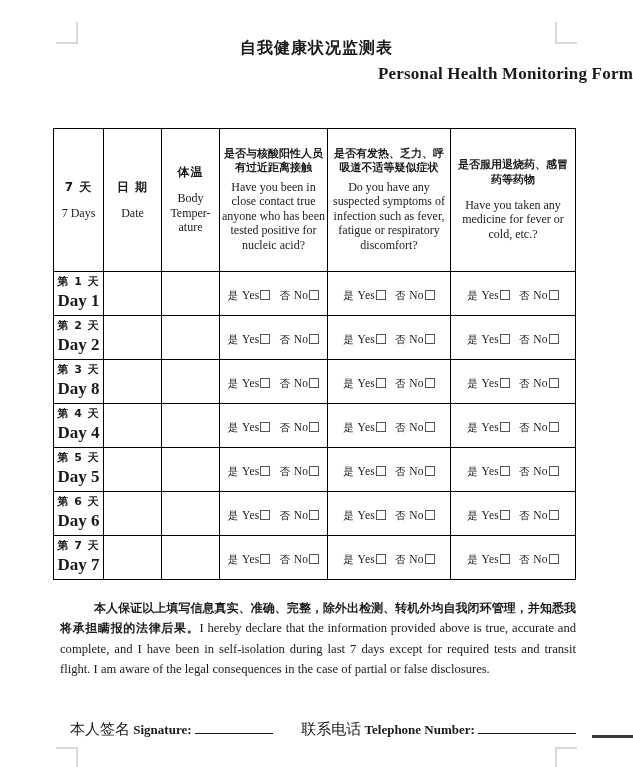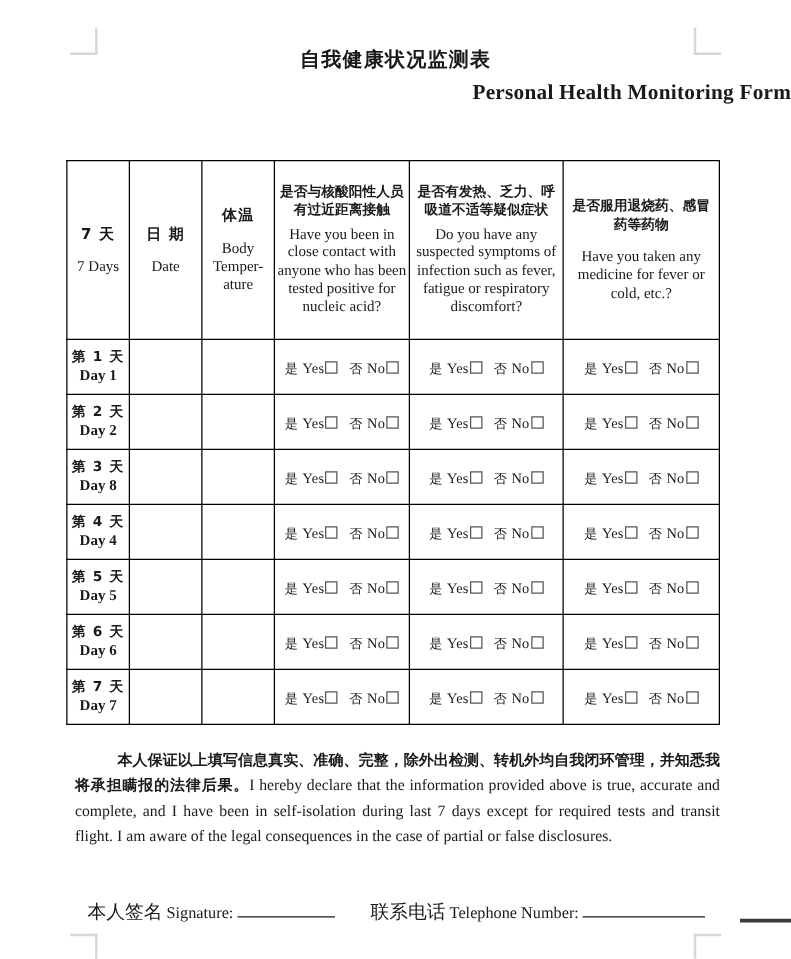--- a/index.html
+++ b/index.html
@@ -151,21 +151,21 @@
     line-height: 1.3;
   }
   .daycell .d-cn {
     font-family: "DejaVu Sans", "Liberation Sans", sans-serif;
     font-weight: bold;
     display: block;
     letter-spacing: 1px;
   }
   .daycell .d-en {
     font-weight: bold;
-    font-size: 12px;
+    font-size: 17px;
     display: block;
   }
   .yn {
     font-size: 11.5px;
     white-space: nowrap;
     letter-spacing: 0.2px;
   }
   .yn .zh {
     font-family: "DejaVu Sans", "Liberation Sans", sans-serif;
     font-size: 10.5px;
@@ -202,21 +202,21 @@
     left: 70px;
     top: 708px;
     font-size: 13px;
     white-space: nowrap;
   }
   .signline .cn {
     font-family: "DejaVu Sans", "Liberation Sans", sans-serif;
     font-weight: normal;
     font-size: 15px;
   }
-  .signline .lbl { font-weight: normal; }
+  .signline .lbl { font-weight: bold; }
   .blank-sig  { width: 78px; }
   .blank-tel  { width: 98px; }
   .sep { display: inline-block; width: 22px; }
 </style>
 </head>
 <body>
 
 <div class="page">
 
   <div class="crop-mark crop-tl"></div>
@@ -247,21 +247,21 @@
         <td>
           <span class="hcn hcn-big">日 期</span>
           <span class="hen hen-sp">Date</span>
         </td>
         <td>
           <span class="hcn hcn-big">体温</span>
           <span class="hen hen-sp">Body Temper-ature</span>
         </td>
         <td>
           <span class="hcn">是否与核酸阳性人员有过近距离接触</span>
-          <span class="hen">Have you been in close contact with anyone who has been tested positive for nucleic acid?</span>
+          <span class="hen">Have you been in close contact true anyone who has been tested positive for nucleic acid?</span>
         </td>
         <td>
           <span class="hcn">是否有发热、乏力、呼吸道不适等疑似症状</span>
           <span class="hen">Do you have any suspected symptoms of infection such as fever, fatigue or respiratory discomfort?</span>
         </td>
         <td>
           <span class="hcn">是否服用退烧药、感冒药等药物</span>
           <span class="hen hen-sp">Have you taken any medicine for fever or cold, etc.?</span>
         </td>
       </tr>

